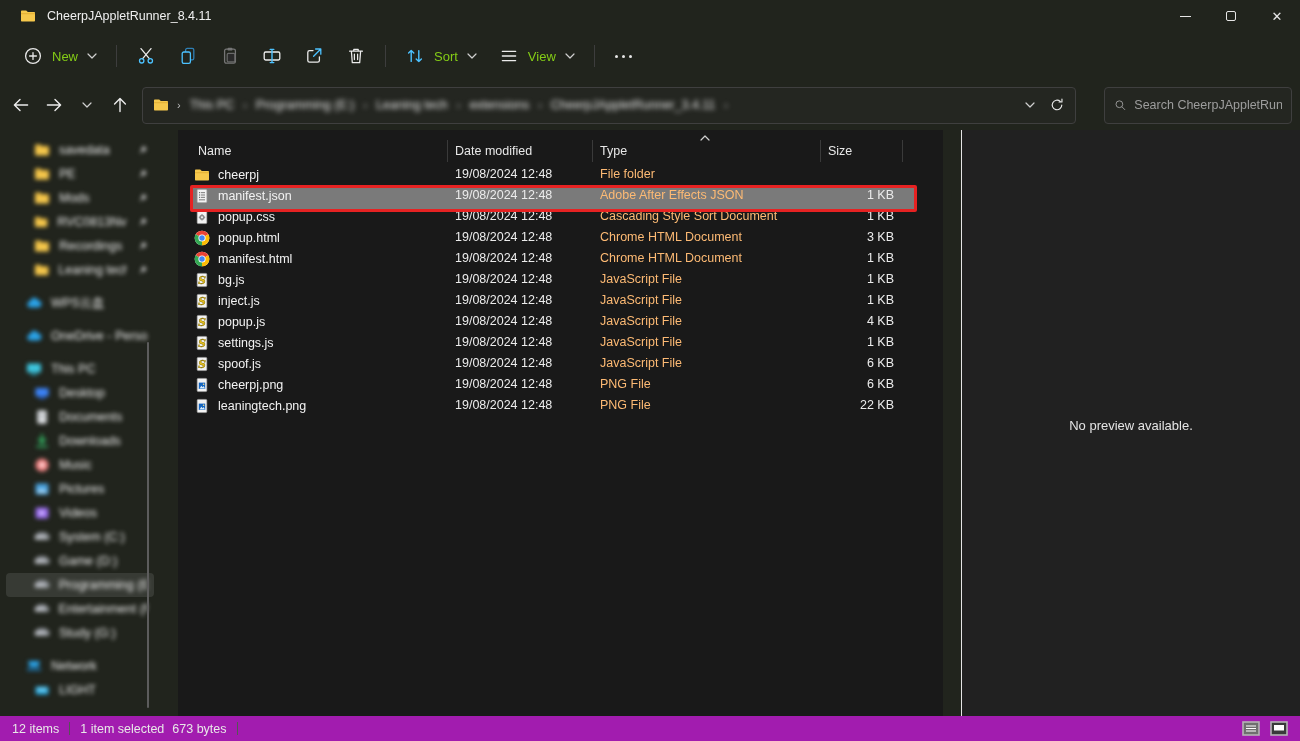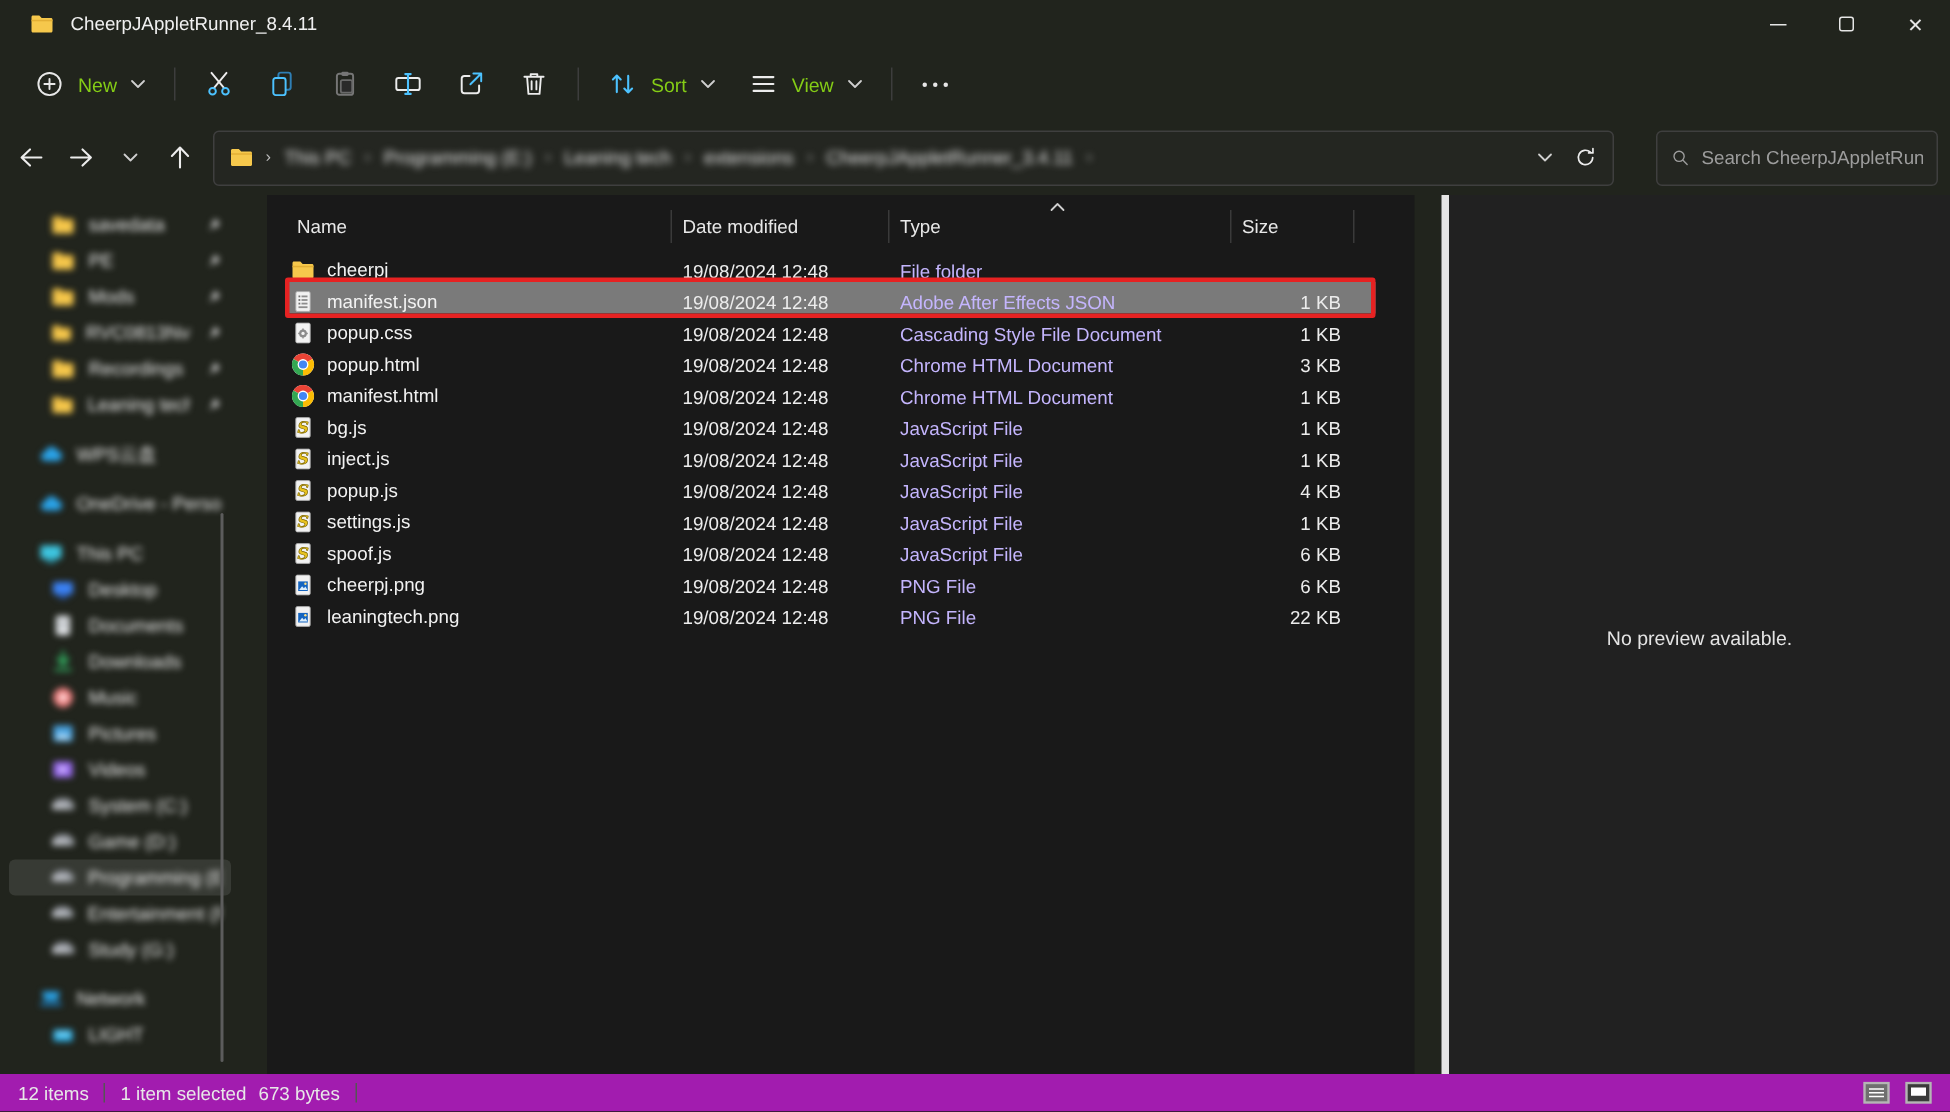--- a/index.html
+++ b/index.html
@@ -59,33 +59,33 @@
   
   .filepane { width:765px; flex:0 0 auto; background:#191919; padding-top:8px; position:relative; }
   .fl-header { display:flex; height:26px; align-items:center; font-size:12.5px; color:#e8e8e8; position:relative; }
   .hc { height:22px; display:flex; align-items:center; border-right:1px solid #3a3a3a; }
   .hc-name { width:270px; padding-left:20px; }
   .hc-date { width:145px; padding-left:7px; }
   .hc-type { width:228px; padding-left:7px; }
   .hc-size { width:82px; padding-left:7px; }
   .sort-caret { position:absolute; left:522px; top:-3px; color:#cfcfcf; }
   .rows { margin-top:3px; position:relative; }
-  .row { height:21px; display:flex; align-items:flex-end; font-size:12.5px; color:#f2f2f2; position:relative; }
+  .row { height:21px; display:flex; align-items:flex-start; font-size:12.5px; color:#f2f2f2; position:relative; }
   .row > div { position:relative; z-index:1; }
   .row.selected::before { content:""; position:absolute; left:14px; right:26px; top:0; bottom:0;
     background:#7a7a7a; z-index:0; }
   .c-name { width:270px; display:flex; align-items:center; gap:8px; padding-left:16px; white-space:nowrap; }
   .c-date { width:145px; padding-left:7px; color:#ececec; }
-  .c-type { width:228px; padding-left:7px; color:#c4b5fd; white-space:nowrap; }
+  .c-type { width:228px; padding-left:7px; color:#fdba74; white-space:nowrap; }
   .c-size { width:82px; text-align:right; padding-right:9px; color:#ececec; }
   .annotation-box { position:absolute; left:12px; top:55px; width:727px; height:27px;
     border:3px solid #e62222; border-radius:2px; pointer-events:none; z-index:4; }
 
   
-  .preview { flex:1; background:#212121; border-left:5px solid #e5e5e5; position:relative; }
+  .preview { flex:1; background:#212121; border-left:1px solid #e5e5e5; position:relative; }
   .preview .msg { position:absolute; top:288px; left:0; width:100%; text-align:center;
     font-size:13px; color:#e4e4e4; }
 
   
   .statusbar { height:25px; flex:0 0 auto; display:flex; align-items:center; padding:0 10px 0 12px;
     font-size:12.5px; color:#e8e8e8; background:#a21caf; }
   .sb-div { width:1px; height:13px; background:#555; margin:0 10px; }
   .sb-right { margin-left:auto; display:flex; gap:6px; align-items:center; }
   .vt-btn { width:22px; height:18px; display:flex; align-items:center; justify-content:center; }
 
@@ -643,21 +643,21 @@
           <div class="c-size">1 KB</div>
         </div>
         <div class="row">
           <div class="c-name">
               <svg class="i16">
                 <use href="#i-css"></use>
               </svg>
               <span>popup.css</span>
             </div>
           <div class="c-date">19/08/2024 12:48</div>
-          <div class="c-type">Cascading Style File Document</div>
+          <div class="c-type">Cascading Style Sort Document</div>
           <div class="c-size">1 KB</div>
         </div>
         <div class="row">
           <div class="c-name">
               <svg class="i16" viewBox="0 0 24 24">
                 <use href="#i-chrome"></use>
               </svg>
               <span>popup.html</span>
             </div>
           <div class="c-date">19/08/2024 12:48</div>

